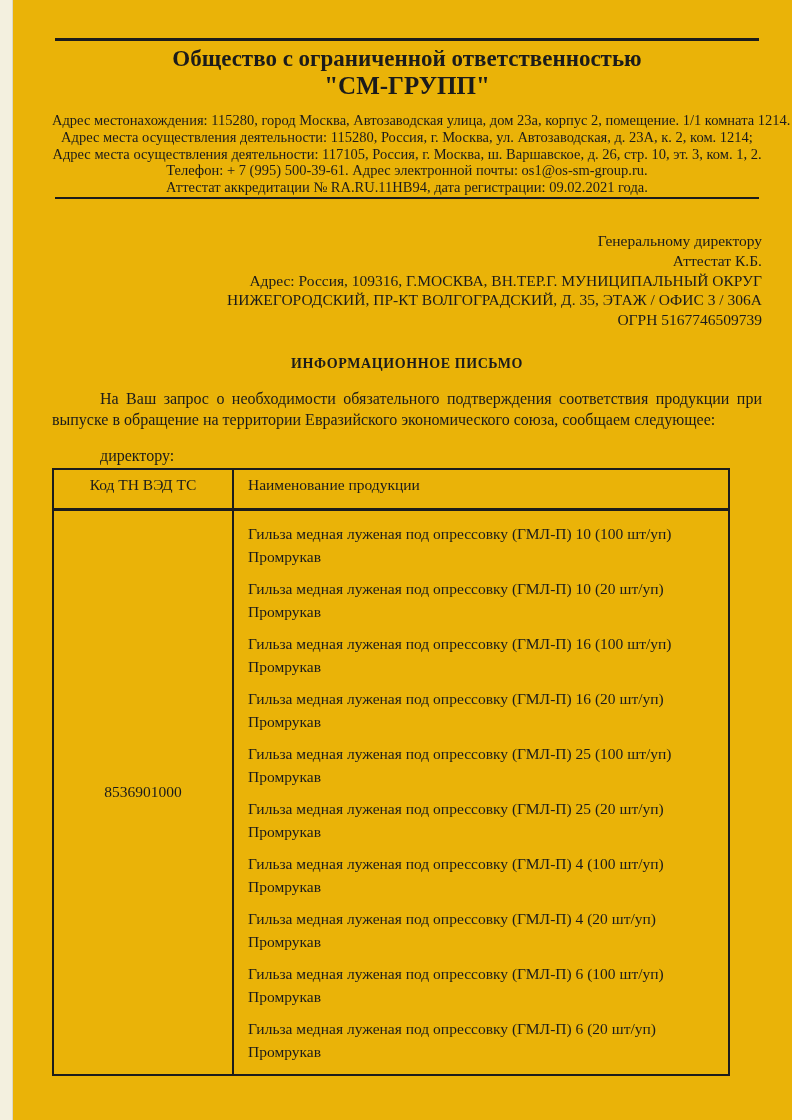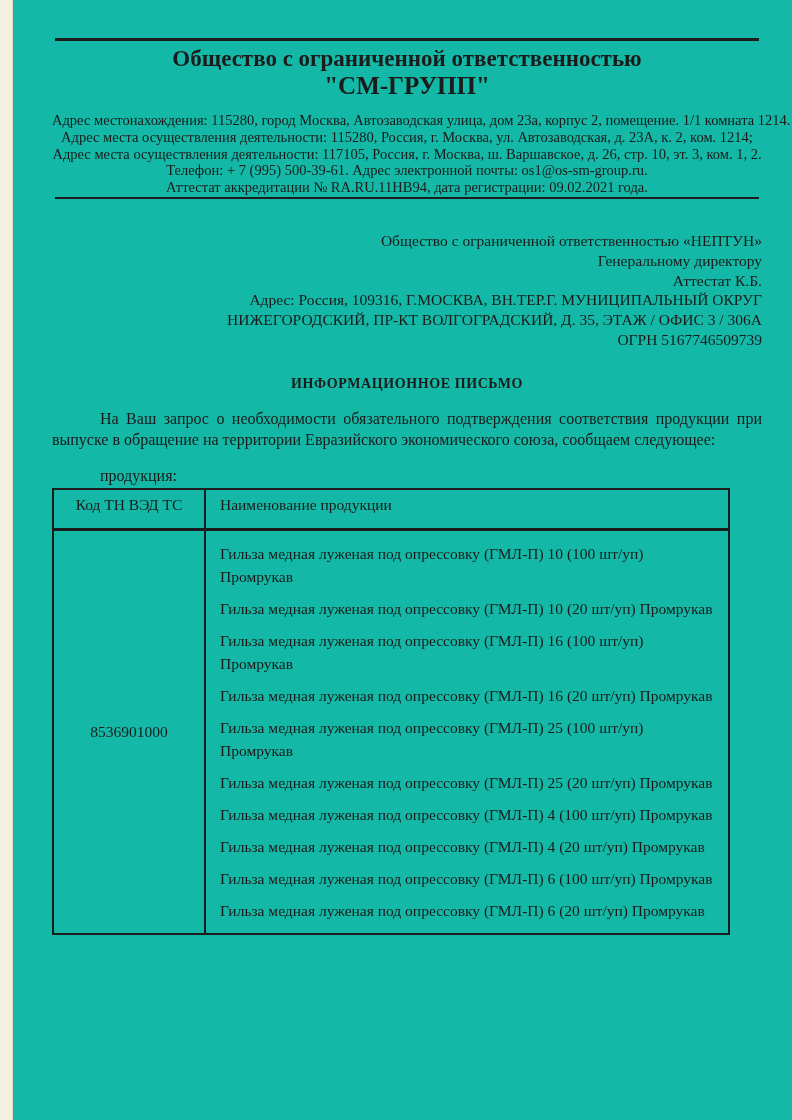--- a/index.html
+++ b/index.html
@@ -4,21 +4,21 @@
 <style>
   html, body {
     margin: 0;
     padding: 0;
     background: #e8e6e1;
   }
   .page {
     position: relative;
     width: 792px;
     height: 1120px;
-    background: #14b8a6;
+    background: #eab308;
     overflow: hidden;
     font-family: "Liberation Serif", "DejaVu Serif", serif;
     color: #1b1b1b;
   }
   .scan-edge {
     position: absolute;
     left: 0; top: 0; bottom: 0;
     width: 12px;
     background: #f3f0df;
     border-right: 1px solid #ddd9c6;
@@ -109,21 +109,21 @@
     box-sizing: border-box;
     font-size: 15.5px;
   }
   .t-row { display: flex; }
   .t-head {
     border-bottom: 3px solid #1c1c1c;
     height: 38px;
   }
   .t-c1 {
     flex: none;
-    width: 152px;
+    width: 180px;
     border-right: 2px solid #1c1c1c;
     box-sizing: border-box;
   }
   .t-c2 { flex: 1; }
   .t-head .t-c1 {
     text-align: center;
     padding-top: 6px;
   }
   .t-head .t-c2 {
     padding: 6px 0 12px 14px;
@@ -158,31 +158,30 @@
         <div class="lh-line">Адрес места осуществления деятельности: 115280, Россия, г. Москва, ул. Автозаводская, д. 23А, к. 2, ком. 1214;</div>
         <div class="lh-line">Адрес места осуществления деятельности: 117105, Россия, г. Москва, ш. Варшавское, д. 26, стр. 10, эт. 3, ком. 1, 2.</div>
         <div class="lh-line">Телефон: + 7 (995) 500-39-61. Адрес электронной почты: os1@os-sm-group.ru.</div>
         <div class="lh-line">Аттестат аккредитации № RA.RU.11НВ94, дата регистрации: 09.02.2021 года.</div>
       </div>
       <div class="rule-bottom"></div>
     </div>
 
 
     <div class="recipient">
-      <div>Общество с ограниченной ответственностью «НЕПТУН»</div>
       <div>Генеральному директору</div>
       <div>Аттестат К.Б.</div>
       <div>Адрес: Россия, 109316, Г.МОСКВА, ВН.ТЕР.Г. МУНИЦИПАЛЬНЫЙ ОКРУГ НИЖЕГОРОДСКИЙ, ПР-КТ ВОЛГОГРАДСКИЙ, Д. 35, ЭТАЖ / ОФИС 3 / 306А</div>
       <div>ОГРН 5167746509739</div>
     </div>
 
     <div class="letter-title">ИНФОРМАЦИОННОЕ ПИСЬМО</div>
 
     <p class="intro">На Ваш запрос о необходимости обязательного подтверждения соответствия продукции при выпуске в обращение на территории Евразийского экономического союза, сообщаем следующее:</p>
-    <div class="products-label">продукция:</div>
+    <div class="products-label">директору:</div>
 
     <div class="doc-table">
       <div class="t-row t-head">
         <div class="t-c1">Код ТН ВЭД ТС</div>
         <div class="t-c2">Наименование продукции</div>
       </div>
       <div class="t-row t-body">
         <div class="t-c1">8536901000</div>
         <div class="t-c2 products-cell">
           <div class="product">Гильза медная луженая под опрессовку (ГМЛ-П) 10 (100 шт/уп)

